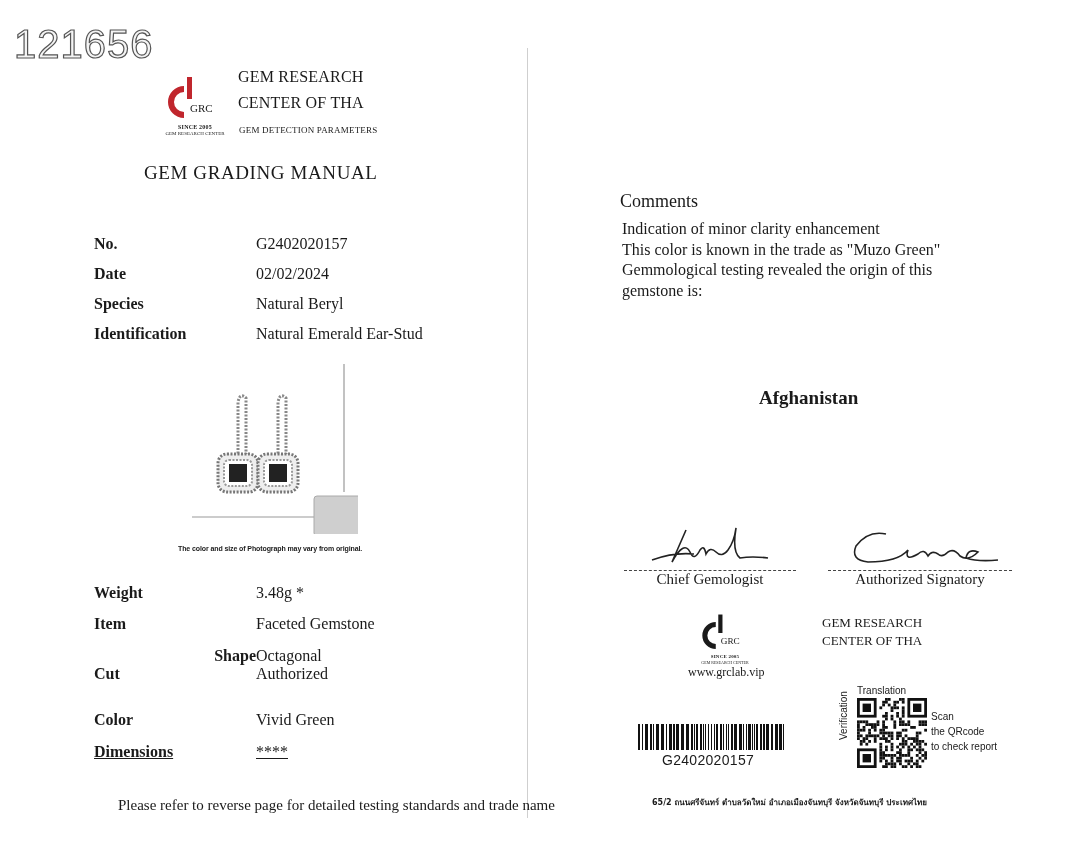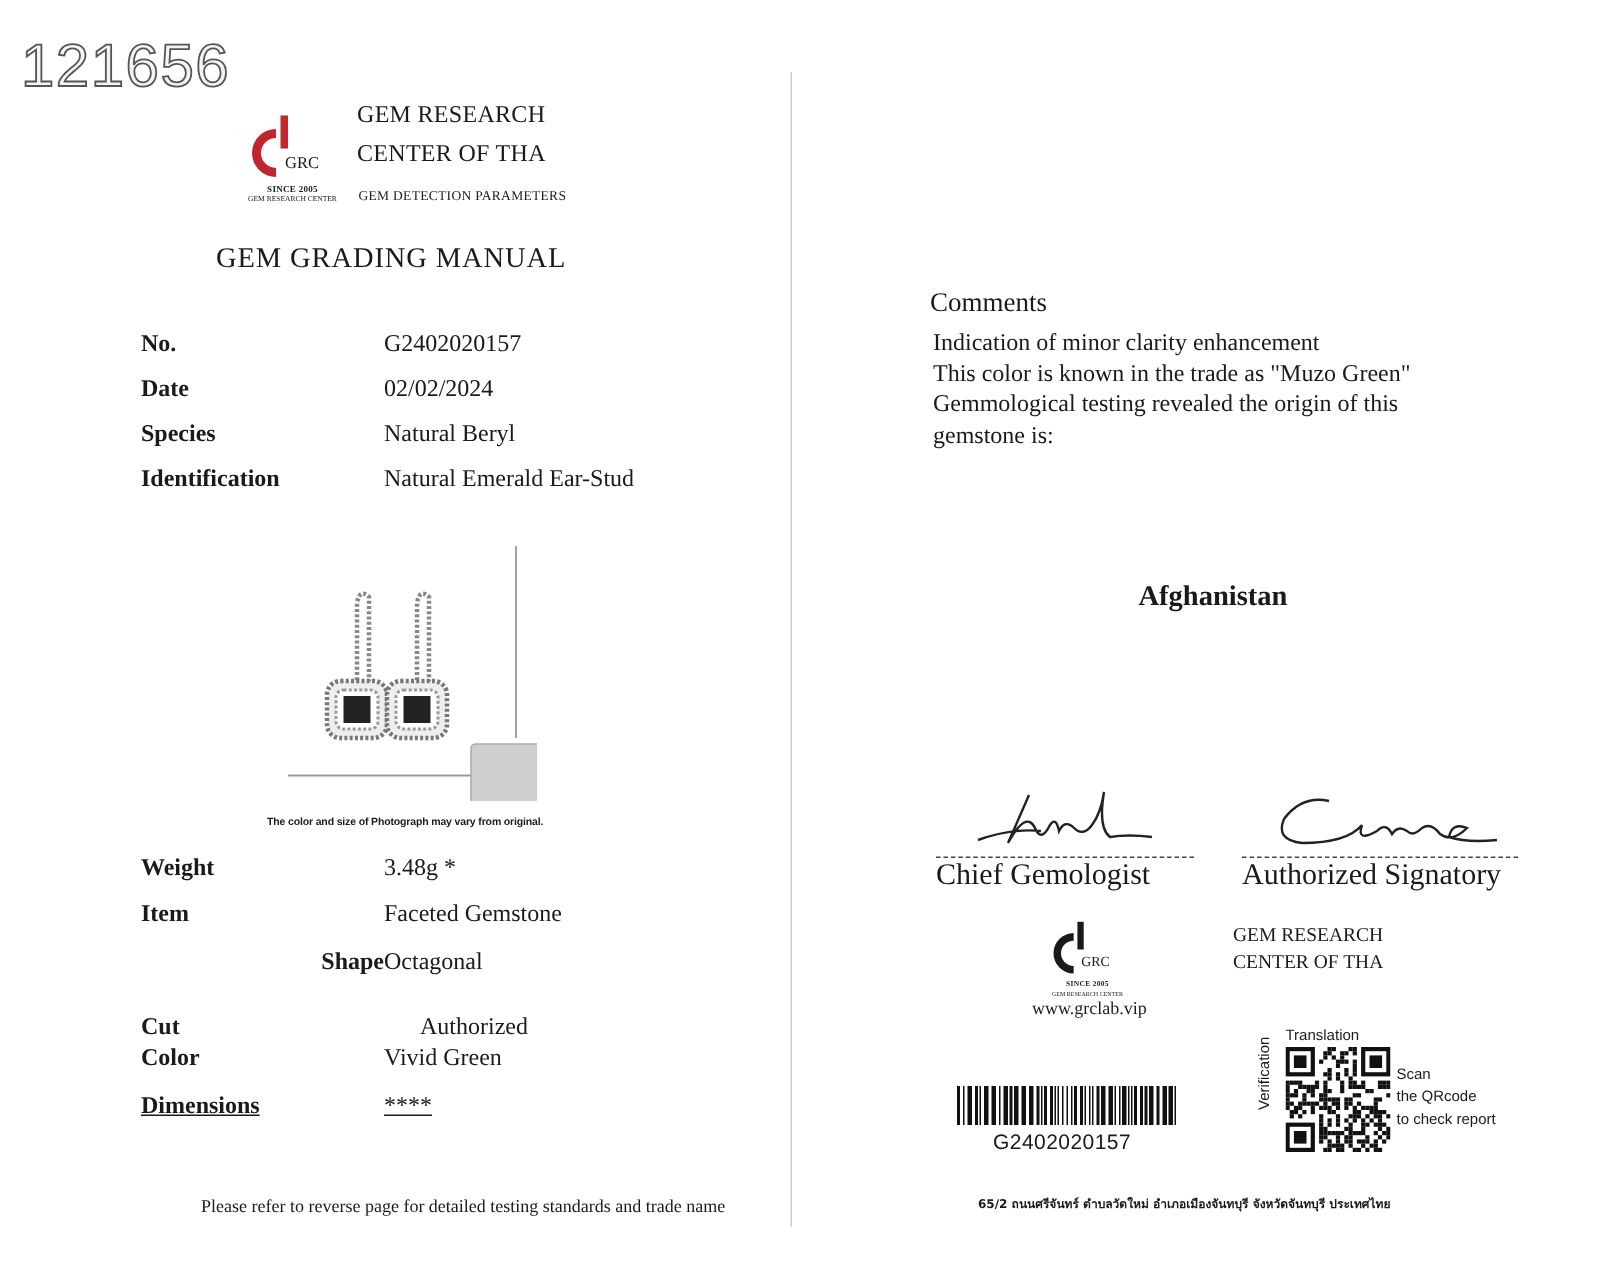--- a/index.html
+++ b/index.html
@@ -12,34 +12,34 @@
   
   .logo { width:70px; height:62px; }
   .logo svg { display:block; }
   .logo-since { font-size:6px; font-weight:bold; text-align:center; line-height:7px; letter-spacing:0.2px; }
   .logo-center { font-size:5px; text-align:center; line-height:6px; }
   .org-title { font-size:16px; line-height:26px; letter-spacing:0.2px; }
   .org-sub { font-size:9px; letter-spacing:0.2px; }
 
   .manual-title { left:144px; top:162px; font-size:19px; letter-spacing:0.6px; }
 
-  .row { position:absolute; left:94px; font-size:16px; display:flex; }
+  .row { position:absolute; left:94px; font-size:16px; display:flex;margin-top:14px; }
   .row .lbl { width:162px; font-weight:bold; }
   .row .val { }
 
   .photo { left:186px; top:362px; width:172px; height:172px; }
   .photo-caption { left:178px; top:545px; font-family:"Liberation Sans", sans-serif; font-size:7px; font-weight:bold; letter-spacing:-0.1px; }
-  .footer-left { left:134px; top:797px; font-size:12px; }
+  .footer-left { left:118px; top:797px; font-size:15px; }
 
   .comments-h { left:620px; top:191px; font-size:18px; font-weight:normal; }
   .comments { left:622px; top:219px; font-size:16px; line-height:20.5px; }
   .origin { left:759px; top:387px; font-size:19px; font-weight:bold; }
 
   .sigline { height:0; border-top:1px dashed #444; }
-  .sig-label { font-size:20px; }
+  .sig-label { font-size:15px; text-align:center; }
 
   .barcode-num { font-family:"Liberation Sans", sans-serif; font-size:14px; letter-spacing:0.3px; }
   .qr-text { font-family:"Liberation Sans", sans-serif; font-size:10px; line-height:15px; }
   .thai { left:652px; top:796px; font-family:"DejaVu Sans", sans-serif; font-size:8px; font-weight:bold; }
 </style>
 </head>
 <body>
 
 <div class="abs watermark">121656</div>
 <div class="abs fold"></div>
@@ -106,21 +106,21 @@
     <span class="val">3.48g *</span>
   </div>
   <div class="row" style="top:601px;">
     <span class="lbl">Item</span>
     <span class="val">Faceted Gemstone</span>
   </div>
   <div class="row" style="top:633px;text-align:right;">
     <span class="lbl">Shape</span>
     <span class="val">Octagonal</span>
   </div>
-  <div class="row" style="top:676px;gap:24px;">
+  <div class="row" style="top:651px;">
     <span class="lbl">Cut</span>
     <span class="val">Authorized</span>
   </div>
   <div class="row" style="top:697px;">
     <span class="lbl">Color</span>
     <span class="val">Vivid Green</span>
   </div>
   <div class="row" style="top:729px;text-decoration:underline;">
     <span class="lbl">Dimensions</span>
     <span class="val">****</span>

